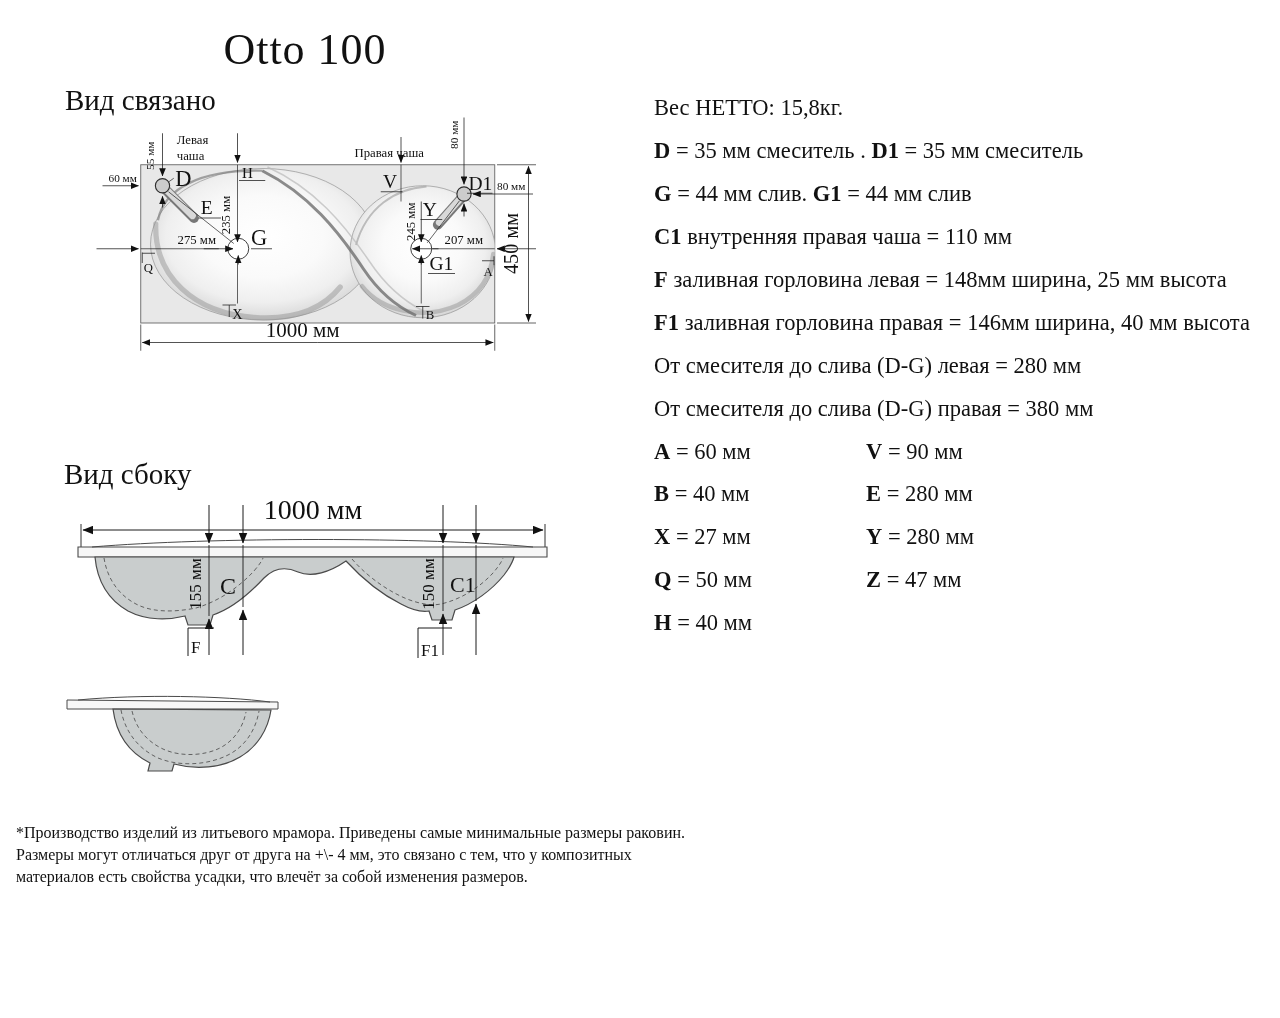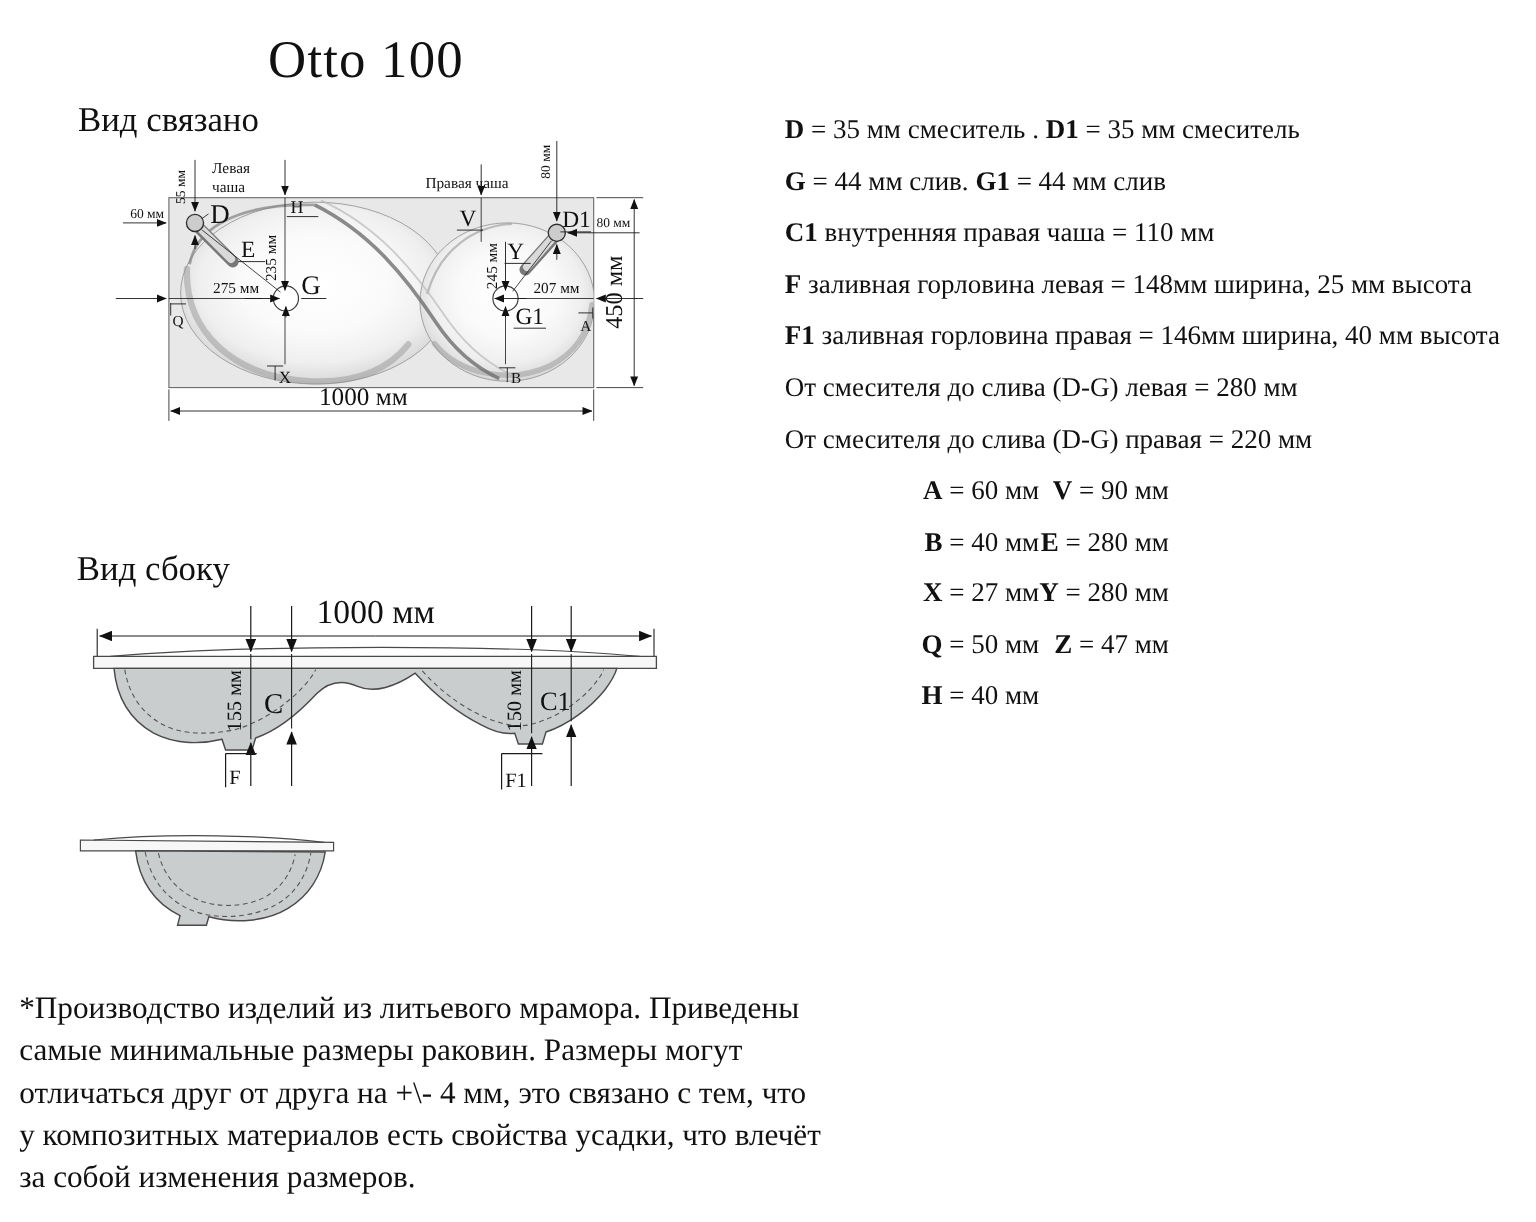--- a/index.html
+++ b/index.html
@@ -6,24 +6,24 @@
   .page{position:relative;width:1280px;height:1018px;background:#fff;overflow:hidden;
         font-family:"Liberation Serif", serif;color:#111;padding-left:44px;}
   .abs{position:absolute;}
   .title{left:155px;top:24px;width:300px;text-align:center;font-size:44px;letter-spacing:1px;}
   .view-heading{font-size:29px;}
   #vh-top{left:65px;top:84px;}
   #vh-side{left:64px;top:458px;}
   .specs{left:654px;top:92px;width:600px;font-size:22.5px;line-height:1.42;}
   .spec-row{margin-bottom:11px;}
   .dim-table{display:flex;margin-top:2px;}
-  .dim-col{display:flex;flex-direction:column;align-items:flex-end;}
+  .dim-col{display:flex;flex-direction:column;}
   .dim-col.left{width:212px;}
   .dim-row{margin-bottom:11px;font-size:22.5px;line-height:1.42;}
-  .footnote{left:16px;top:822px;width:672px;font-size:26px;line-height:1.36;font-family:Liberation Serif, serif;}
+  .footnote{left:16px;top:822px;width:672px;font-size:16px;line-height:1.36;font-family:Liberation Serif, serif;}
   svg text{font-family:"Liberation Serif", serif;fill:#111;}
   .dimline{stroke:#1a1a1a;stroke-width:1;fill:none;}
   .thin{stroke:#1a1a1a;stroke-width:0.9;fill:none;}
   b{font-weight:bold;}
 </style>
 </head>
 <body>
 
 <div class="page">
 
@@ -206,27 +206,28 @@
       <path d="M 78,700 C 140,694 225,696 270,702" stroke="#4a4a4a" stroke-width="1" fill="none"></path>
       <path d="M 113,709 C 116,733 128,752 150,763 L 148,771 L 172,771 L 174,764
                C 196,770 222,768 240,757 C 257,747 268,730 271,710 Z" fill="#c9cdcd" stroke="#4a4a4a" stroke-width="1.2"></path>
       <path d="M 121,710 C 125,731 137,748 158,758 C 180,767 208,765 228,755 C 246,746 256,729 259,711" stroke="#555" stroke-width="0.9" stroke-dasharray="4 3" fill="none"></path>
       <path d="M 132,711 C 136,728 146,741 163,749 C 180,757 204,756 220,748 C 235,740 243,727 246,712" stroke="#555" stroke-width="0.9" stroke-dasharray="4 3" fill="none"></path>
     </g>
   </svg>
 
   <div class="abs specs">
     <div>
+        <div class="spec-row">Вес НЕТТО: 15,8кг.</div>
         <div class="spec-row"><b>D</b> = 35 мм смеситель . <b>D1</b> = 35 мм смеситель</div>
         <div class="spec-row"><b>G</b> = 44 мм слив. <b>G1</b> = 44 мм слив</div>
         <div class="spec-row"><b>C1</b> внутренняя правая чаша = 110 мм</div>
         <div class="spec-row"><b>F</b> заливная горловина левая = 148мм ширина, 25 мм высота</div>
         <div class="spec-row"><b>F1</b> заливная горловина правая = 146мм ширина, 40 мм высота</div>
         <div class="spec-row">От смесителя до слива (D-G) левая = 280 мм</div>
-        <div class="spec-row">От смесителя до слива (D-G) правая = 220 мм</div>
+        <div class="spec-row">От смесителя до слива (D-G) правая = 380 мм</div>
       </div>
     <div class="dim-table">
       <div class="dim-col left">
           <div class="dim-row"><b>A</b> = 60 мм</div>
           <div class="dim-row"><b>B</b> = 40 мм</div>
           <div class="dim-row"><b>X</b> = 27 мм</div>
           <div class="dim-row"><b>Q</b> = 50 мм</div>
           <div class="dim-row"><b>H</b> = 40 мм</div>
         </div>
       <div class="dim-col">

